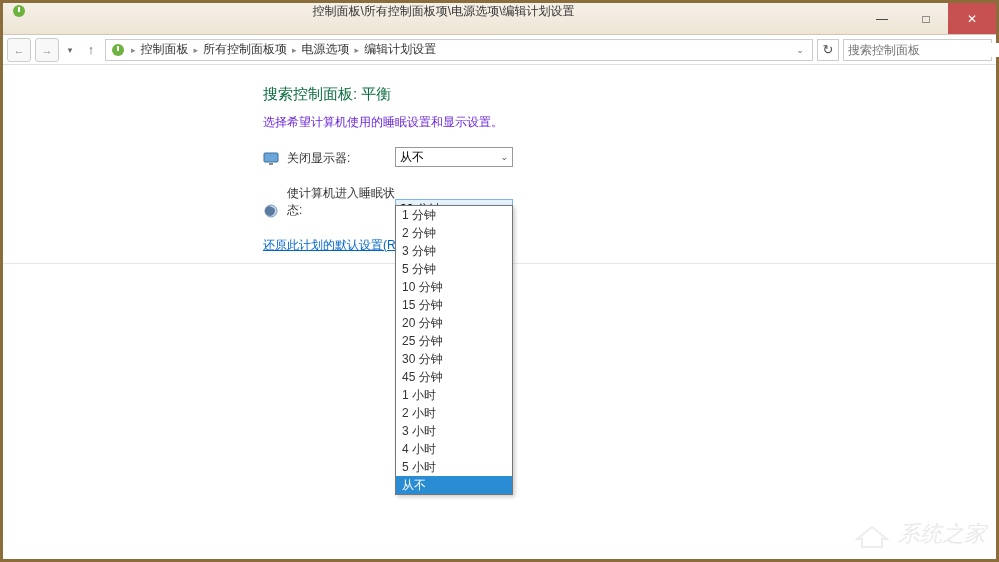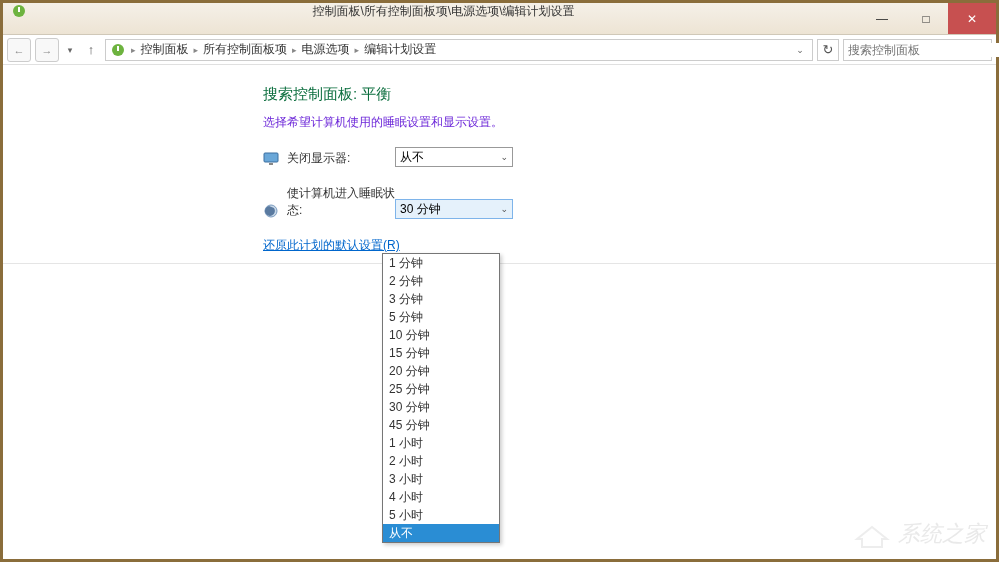--- a/index.html
+++ b/index.html
@@ -128,21 +128,21 @@
         <svg width="16" height="16" viewBox="0 0 16 16">
             <circle cx="8" cy="8" r="6" fill="#c8d8e8" stroke="#7a9bc0"></circle>
             <path d="M11 5 A5 5 0 1 1 6 3" fill="#5a7aa0"></path>
           </svg>
       </span>
       <span class="setting-label">使计算机进入睡眠状态:</span>
       <div class="setting-select active">
         <span>30 分钟</span>
         <span class="select-arrow">⌄</span>
       </div>
-      <div class="dropdown-list" id="dropdown-list" style="left:119px; top:20px;margin-top:48px;">
+      <div class="dropdown-list" id="dropdown-list" style="left:132px; top:20px;">
           <div class="dropdown-item">1 分钟</div>
           <div class="dropdown-item">2 分钟</div>
           <div class="dropdown-item">3 分钟</div>
           <div class="dropdown-item">5 分钟</div>
           <div class="dropdown-item">10 分钟</div>
           <div class="dropdown-item">15 分钟</div>
           <div class="dropdown-item">20 分钟</div>
           <div class="dropdown-item">25 分钟</div>
           <div class="dropdown-item">30 分钟</div>
           <div class="dropdown-item">45 分钟</div>

